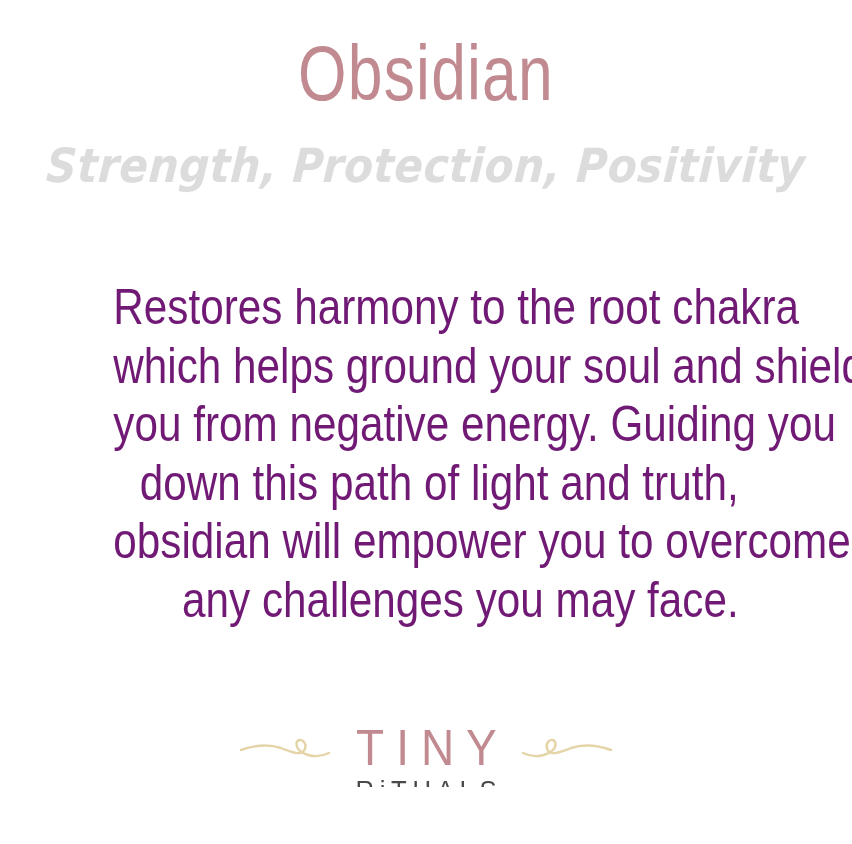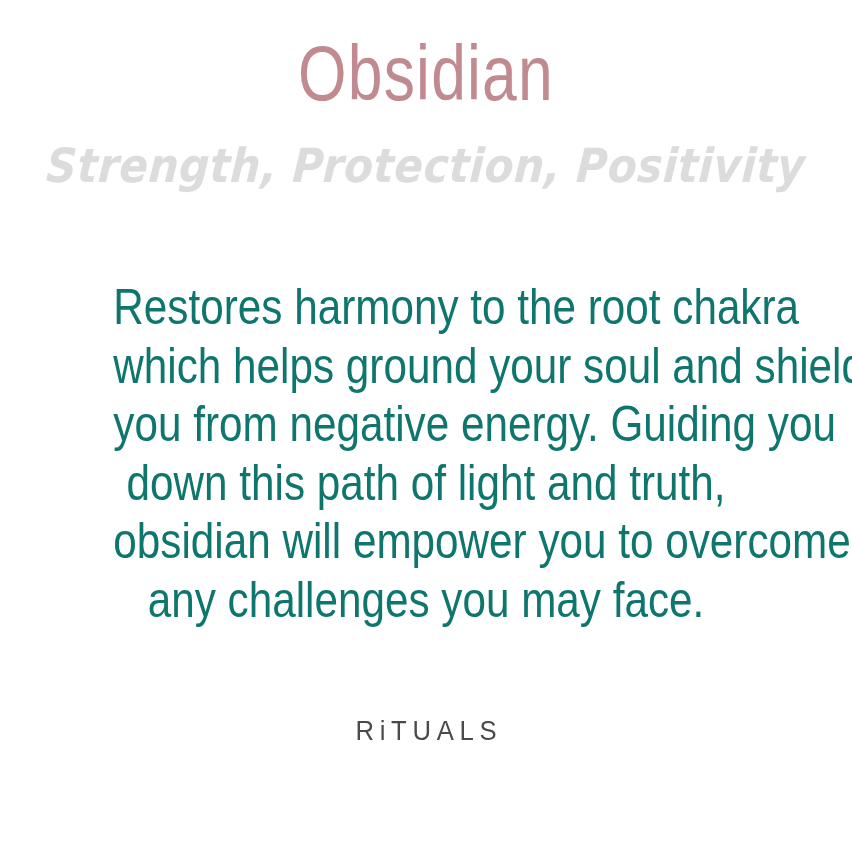--- a/index.html
+++ b/index.html
@@ -58,27 +58,27 @@
     transform-origin: 50% 50%;
     white-space: nowrap;
   }
 
   
   .crystal-body {
     position: absolute;
     top: 278px;
     left: 56px;
     width: 740px;
-    text-align: center;
+    text-align: right;
     font-family: "Liberation Sans", sans-serif;
     font-size: 50px;
     line-height: 58.5px;
     font-weight: 300;
     letter-spacing: 0px;
-    color: #0f766e;
+    color: #701a75;
   }
 
   .crystal-body .bodyline {
     display: block;
     transform: scaleX(0.845);
     transform-origin: 50% 50%;
     white-space: nowrap;
   }
 
   
@@ -146,17 +146,30 @@
   <div class="crystal-body">
     <span class="bodyline">Restores harmony to the root chakra</span>
     <span class="bodyline">which helps ground your soul and shield</span>
     <span class="bodyline">you from negative energy. Guiding you</span>
     <span class="bodyline">down this path of light and truth,</span>
     <span class="bodyline">obsidian will empower you to overcome</span>
     <span class="bodyline">any challenges you may face.</span>
   </div>
 
   <div id="logo">
+    <div class="logo-row">
+
+      <svg class="flourish left" viewBox="0 0 92 40">
+        <path d="M2 22 C 16 17, 30 16, 42 20 C 50 23, 56 26, 61 25 C 66 24, 68 18, 65 14 C 62.5 10.6, 58 11.5, 57.5 15.5 C 57 20.5, 62 25, 69 27 C 76 29, 84 28, 90 25" fill="none" stroke="#e4d4a8" stroke-width="2.4" stroke-linecap="round" stroke-linejoin="round"></path>
+      </svg>
+
+      <div class="logo-word">TINY</div>
+
+      <svg class="flourish right" viewBox="0 0 92 40">
+        <path d="M2 22 C 16 17, 30 16, 42 20 C 50 23, 56 26, 61 25 C 66 24, 68 18, 65 14 C 62.5 10.6, 58 11.5, 57.5 15.5 C 57 20.5, 62 25, 69 27 C 76 29, 84 28, 90 25" fill="none" stroke="#e4d4a8" stroke-width="2.4" stroke-linecap="round" stroke-linejoin="round"></path>
+      </svg>
+
+    </div>
 
     <div class="logo-sub">RiTUALS</div>
   </div>
 
 </div>
 
 </body></html>

